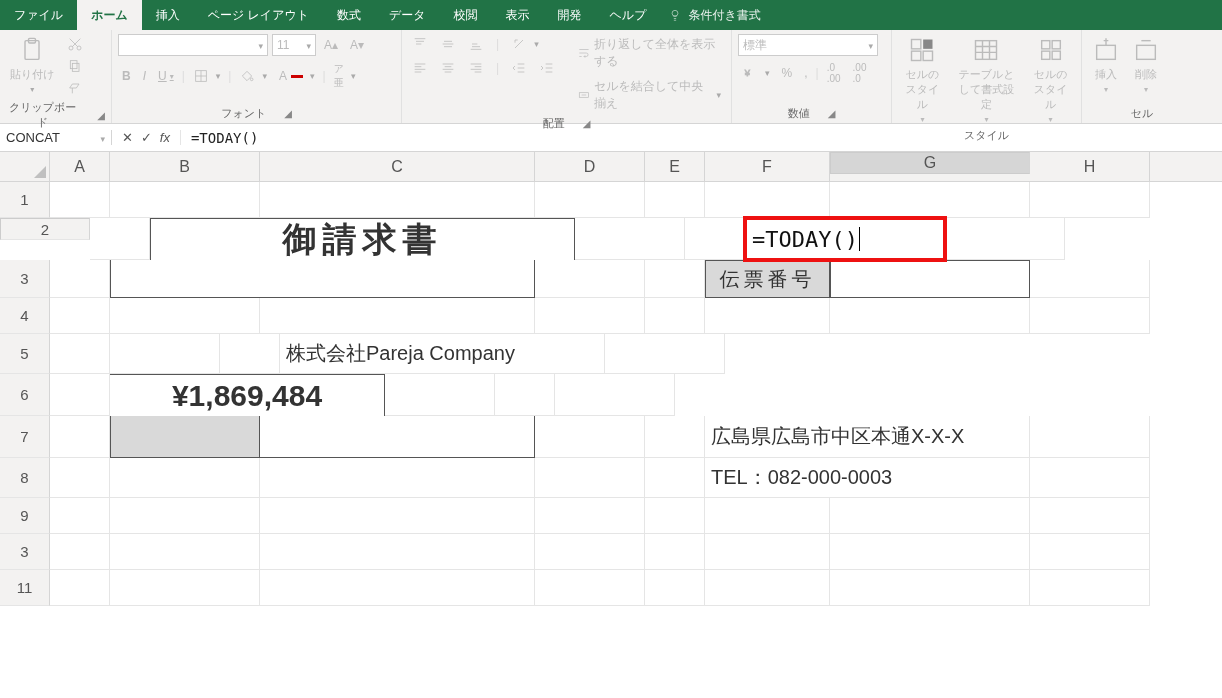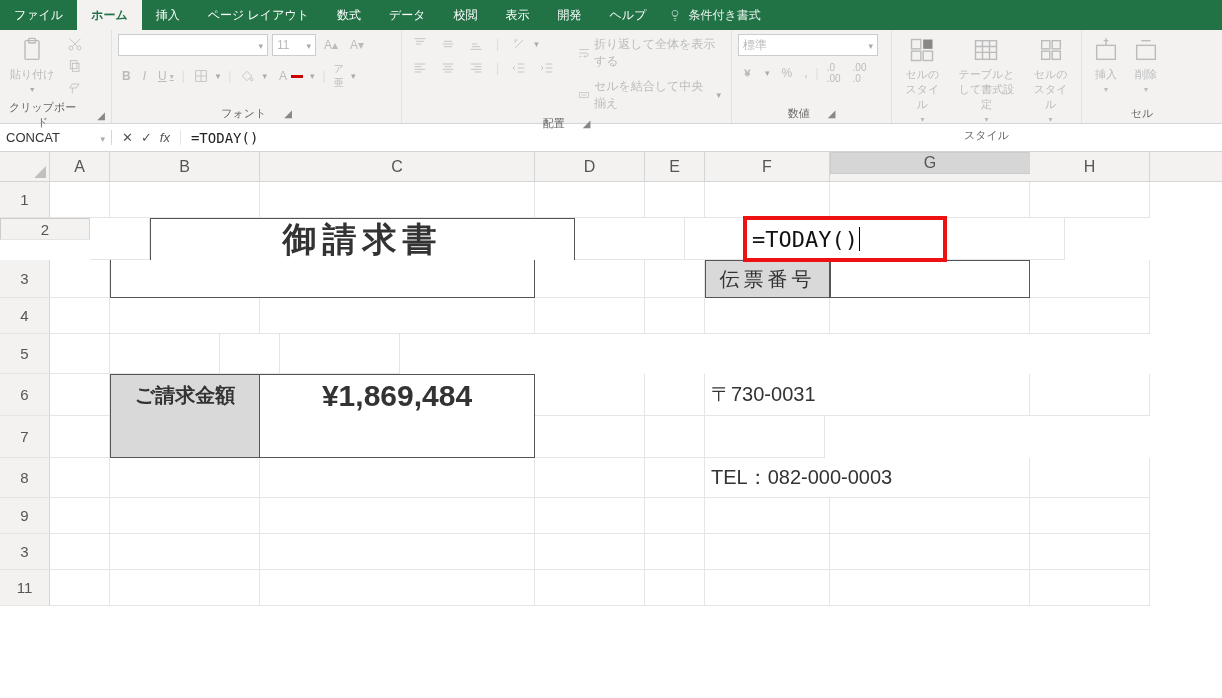--- a/index.html
+++ b/index.html
@@ -423,47 +423,47 @@
     <div class="cell F"></div>
     <div class="cell G"></div>
     <div class="cell H"></div>
   </div>
 
   <div class="row-g" style="height:40px">
     <div class="rn">5</div>
     <div class="cell A"></div>
     <div class="cell D"></div>
     <div class="cell E"></div>
+    <div class="cell" style="width:325px">
+      <span>株式会社Pareja Company</span>
+    </div>
     <div class="cell H"></div>
   </div>
 
   <div class="row-g" style="height:42px">
     <div class="rn">6</div>
     <div class="cell A"></div>
-    <div class="cell B shade box-border-t box-border-l box-border-r center" style="border-bottom:none">
-      <span>ご請求金額</span>
-    </div>
     <div class="cell C amount box-border-t box-border-r" style="border-bottom:none">
       <span>¥1,869,484</span>
     </div>
     <div class="cell D"></div>
     <div class="cell E"></div>
-    <div class="cell" style="width:325px">
-      <span>〒730-0031</span>
-    </div>
     <div class="cell H"></div>
   </div>
 
   <div class="row-g" style="height:42px">
     <div class="rn">7</div>
     <div class="cell A"></div>
     <div class="cell B shade box-border-l box-border-r box-border-b"></div>
     <div class="cell C box-border-r box-border-b"></div>
     <div class="cell D"></div>
     <div class="cell E"></div>
+    <div class="cell" style="width:325px">
+      <span>広島県広島市中区本通X-X-X</span>
+    </div>
     <div class="cell H"></div>
   </div>
 
   <div class="row-g" style="height:40px">
     <div class="rn">8</div>
     <div class="cell A"></div>
     <div class="cell B"></div>
     <div class="cell C"></div>
     <div class="cell D"></div>
     <div class="cell E"></div>

